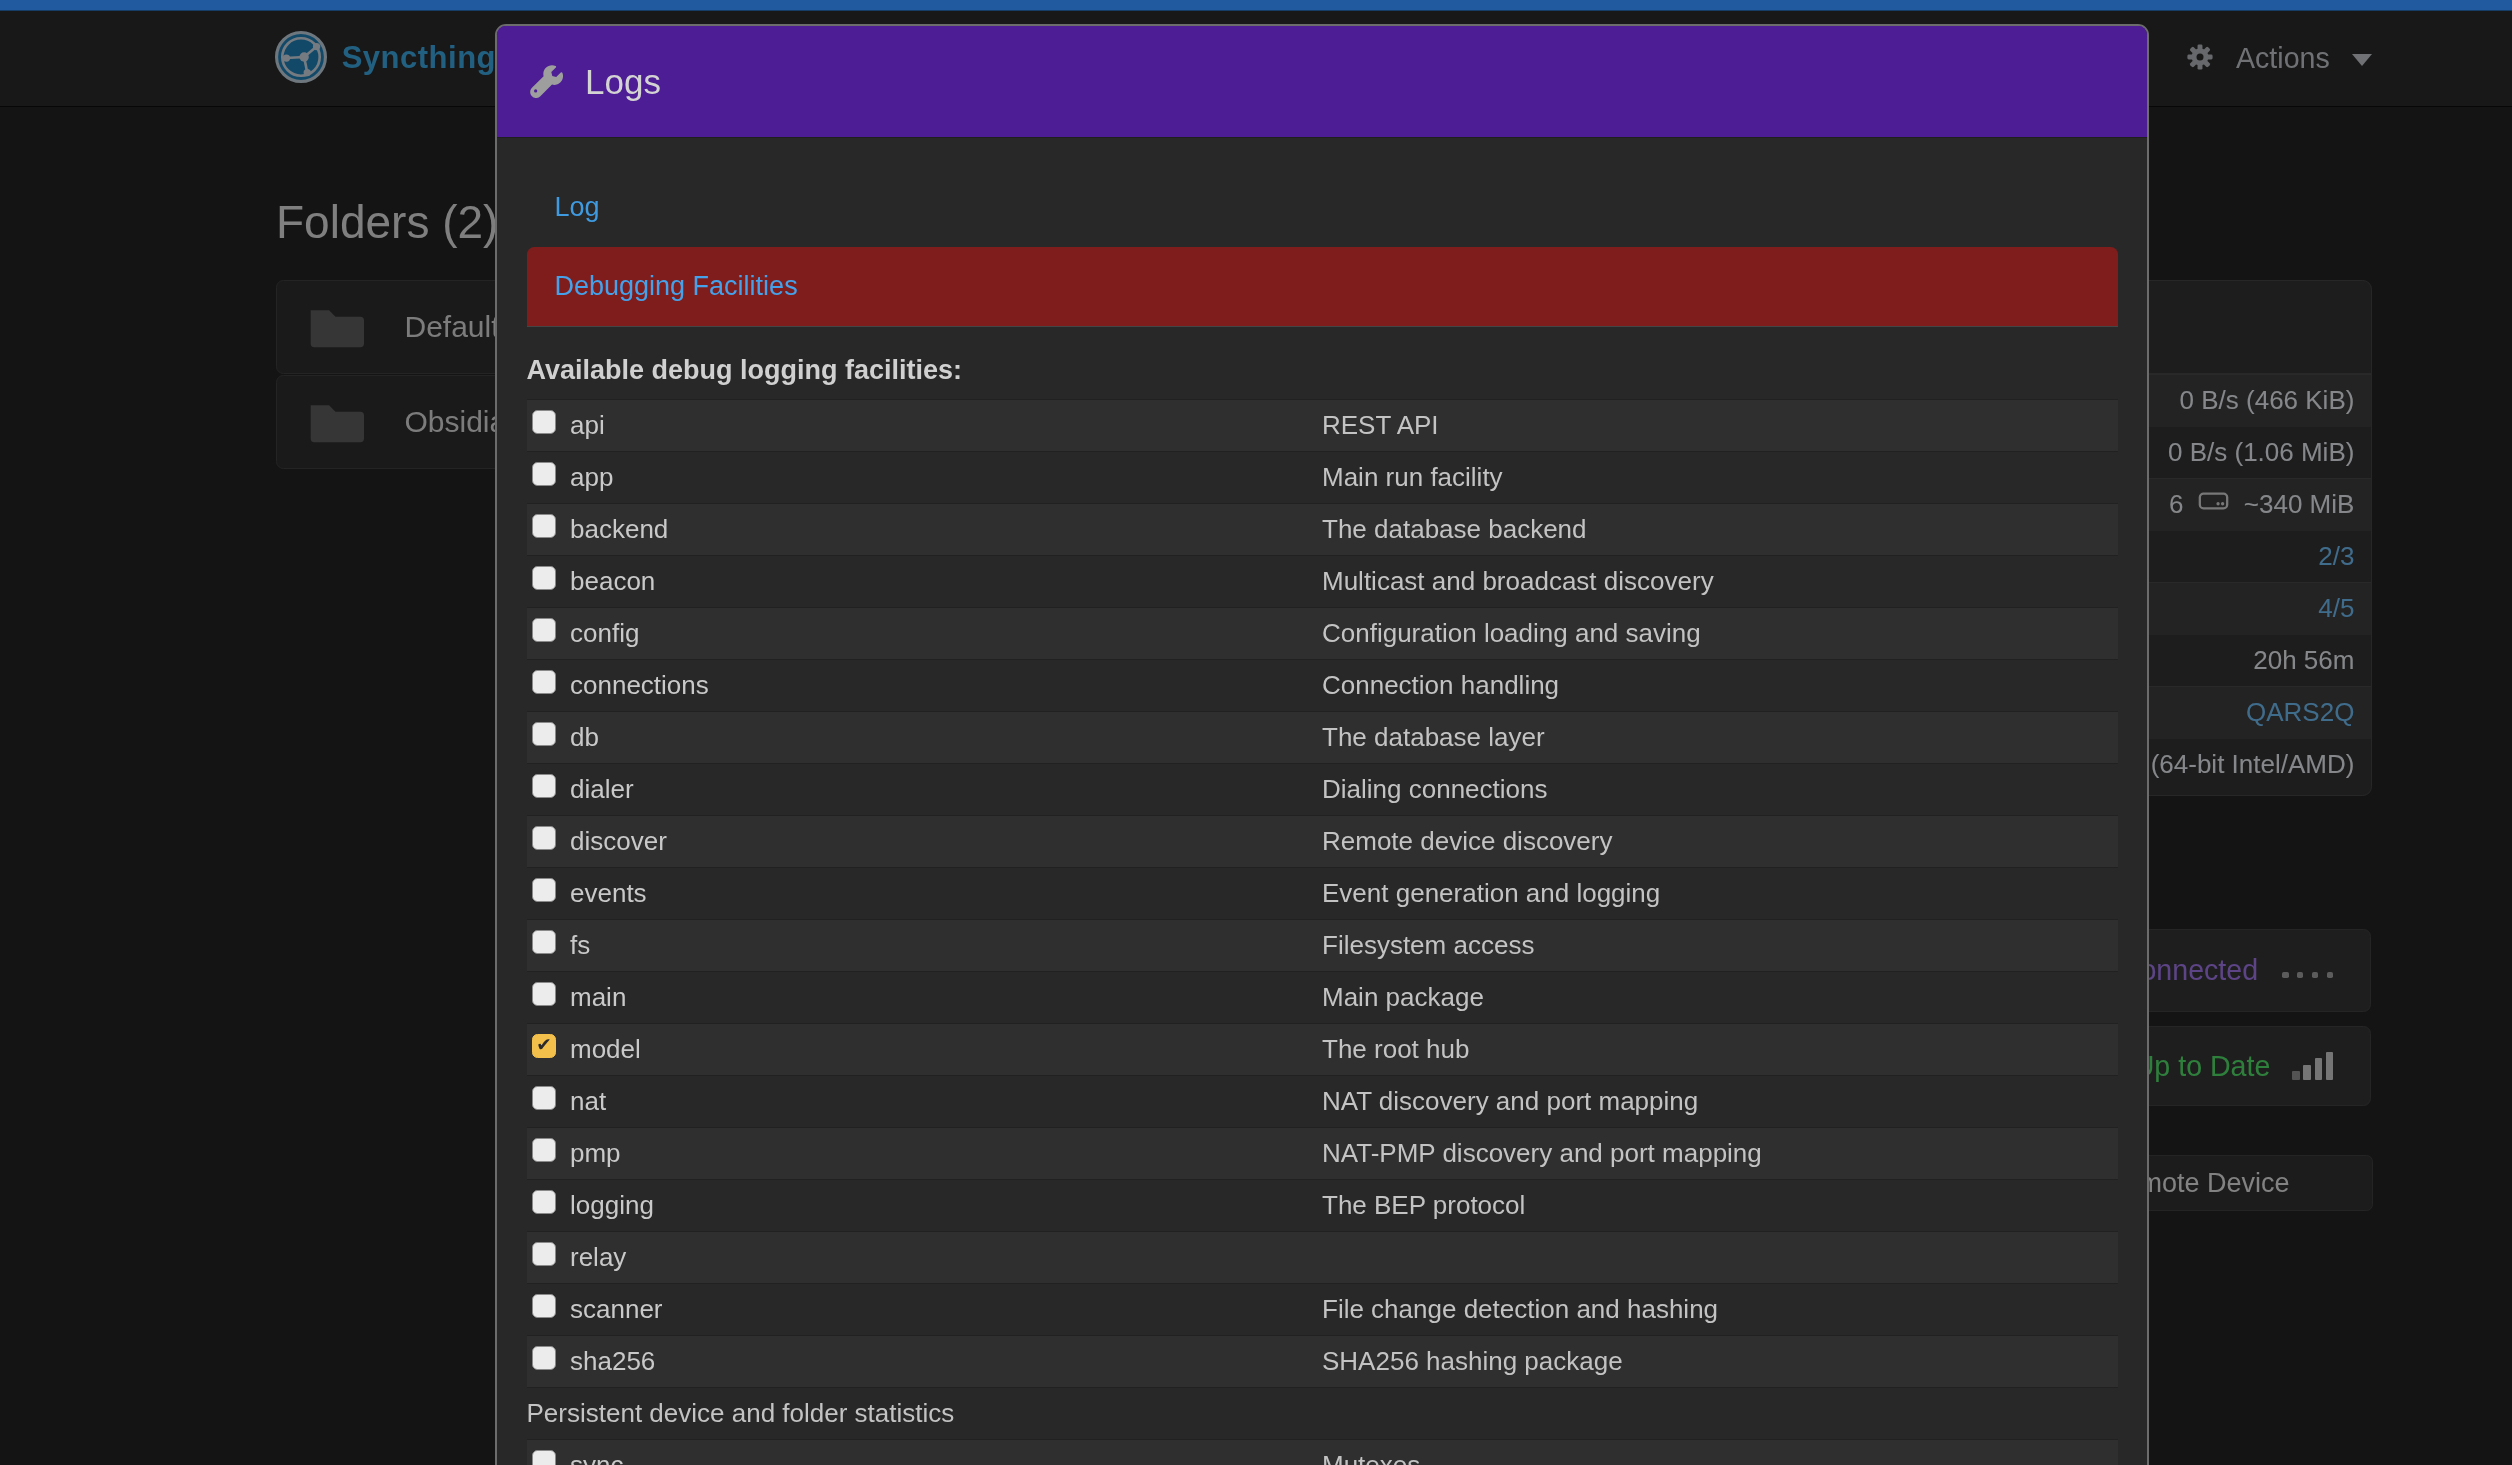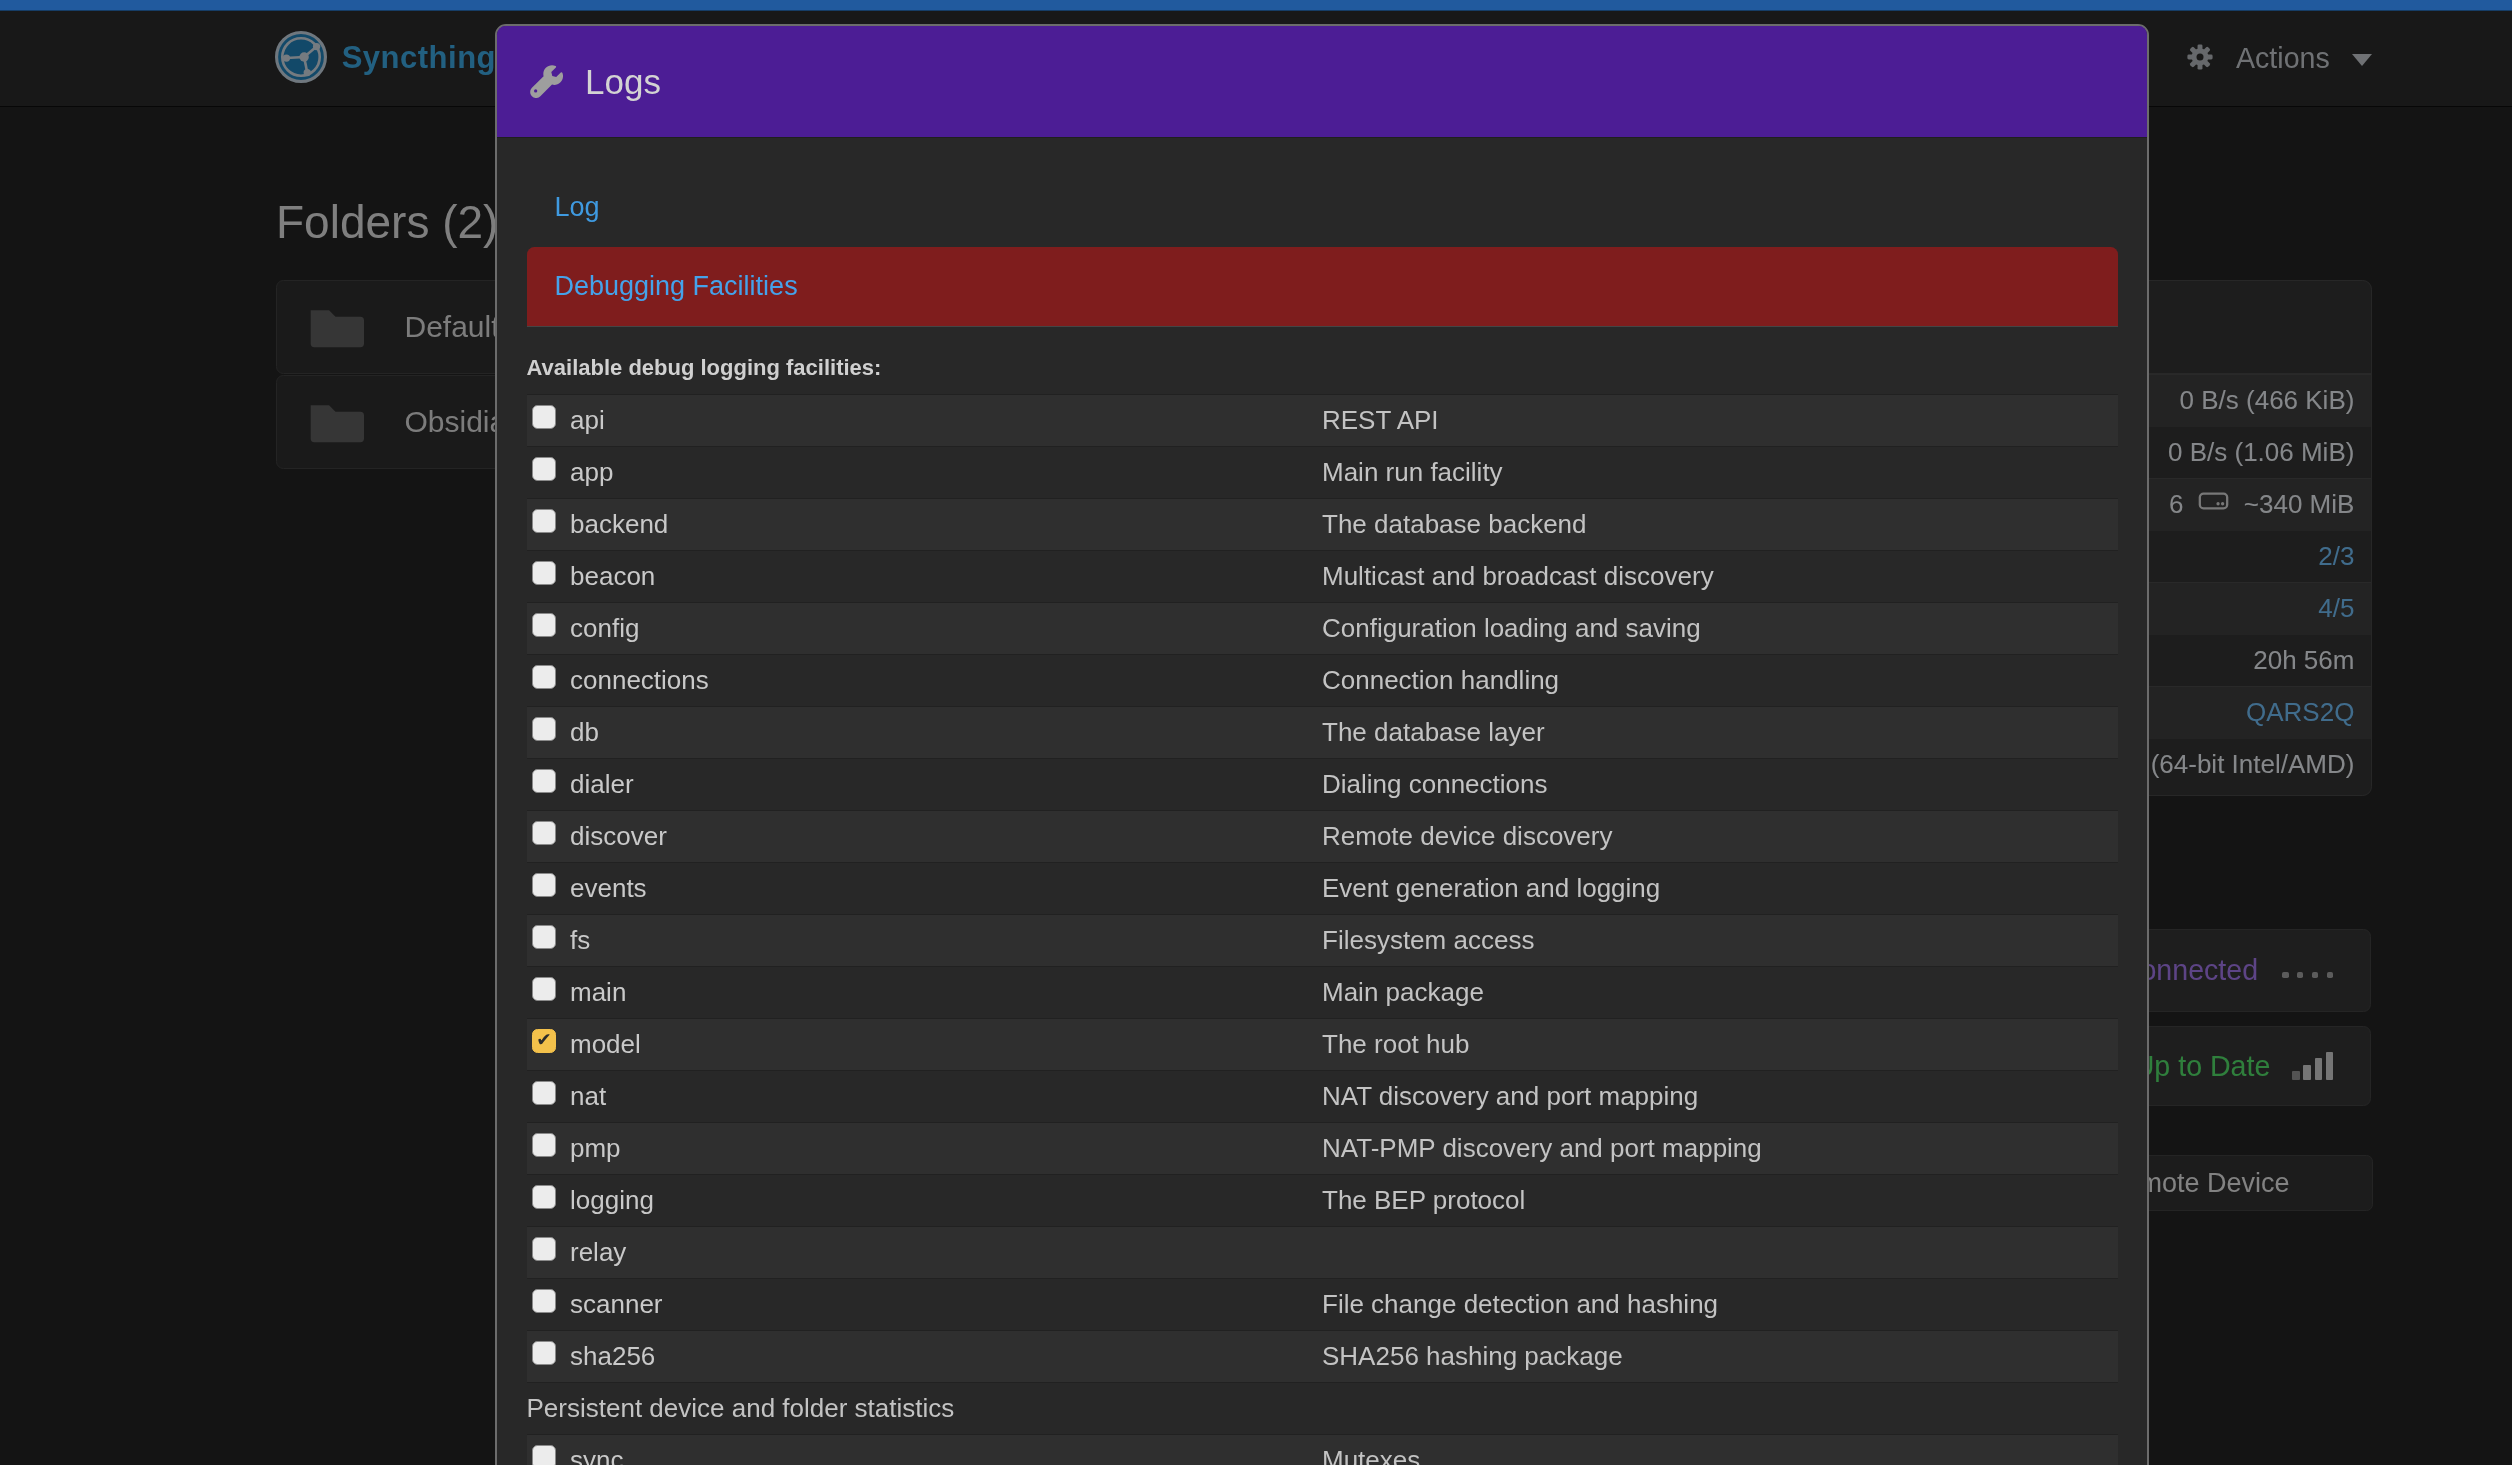--- a/index.html
+++ b/index.html
@@ -39,21 +39,21 @@
   .add-remote-btn{position:absolute;left:1966px;top:1155px;width:405px;height:54px;background:#2f2f2f;border:0.9px solid #3d3d3d;border-radius:6.5px;display:flex;align-items:center;justify-content:center;font-size:27px;color:#d9d9d9;white-space:nowrap;cursor:pointer;}
   
   .overlay{position:absolute;inset:0;background:rgba(0,0,0,.40);z-index:10;}
   .modal{position:absolute;left:495px;top:24px;width:1650px;height:1511px;z-index:20;background:#282828;border:2.8px solid #6c6c6c;border-radius:11px;box-sizing:content-box;}
   .modal-header{height:111px;background:#4c1d95;border-radius:8.3px 8.3px 0 0;border-bottom:0.9px solid #1f1f1f;display:flex;align-items:center;gap:22px;padding:0 31px;}
   .modal-title{font-size:35px;color:#d3d3d3;}
   .modal-body{padding:29.5px;}
   .tabs{display:flex;border-bottom:1.8px solid #454545;flex-direction:column;}
   .tab{padding:23px 28px;font-size:27px;color:#3f9ae0;line-height:33px;cursor:pointer;border-radius:7.4px 7.4px 0 0;}
   .tab.active{background:#7f1d1d;color:#45a2ea;}
-  .facilities-heading{margin:28px 0 13px 0;font-size:22px;font-weight:bold;color:#d0d0d0;}
+  .facilities-heading{margin:28px 0 13px 0;font-size:27px;font-weight:bold;color:#d0d0d0;}
   .f-table{width:100%;}
   .f-row{display:flex;height:52px;box-sizing:border-box;align-items:center;border-top:0.9px solid #212121;}
   .f-row:nth-child(odd){background:#2f2f2f;}
   .f-name-cell{width:50%;display:flex;align-items:flex-start;padding-left:5.5px;box-sizing:border-box;}
   .f-name{margin-left:14px;font-size:26px;color:#c9c9c9;}
   .f-desc{width:50%;font-size:26px;color:#c3c3c3;}
   .cb{width:24px;height:24px;border-radius:5.5px;background:#ececec;border:0.9px solid #8a8a8a;box-sizing:border-box;display:flex;align-items:center;justify-content:center;cursor:pointer;flex:none;font-size:18.4px;line-height:1;color:#2b2b2b;font-weight:bold;}
   .cb.checked{background:#f3c14b;border-color:#f3c14b;}
   .muted-ic{opacity:.9;}
 </style>

